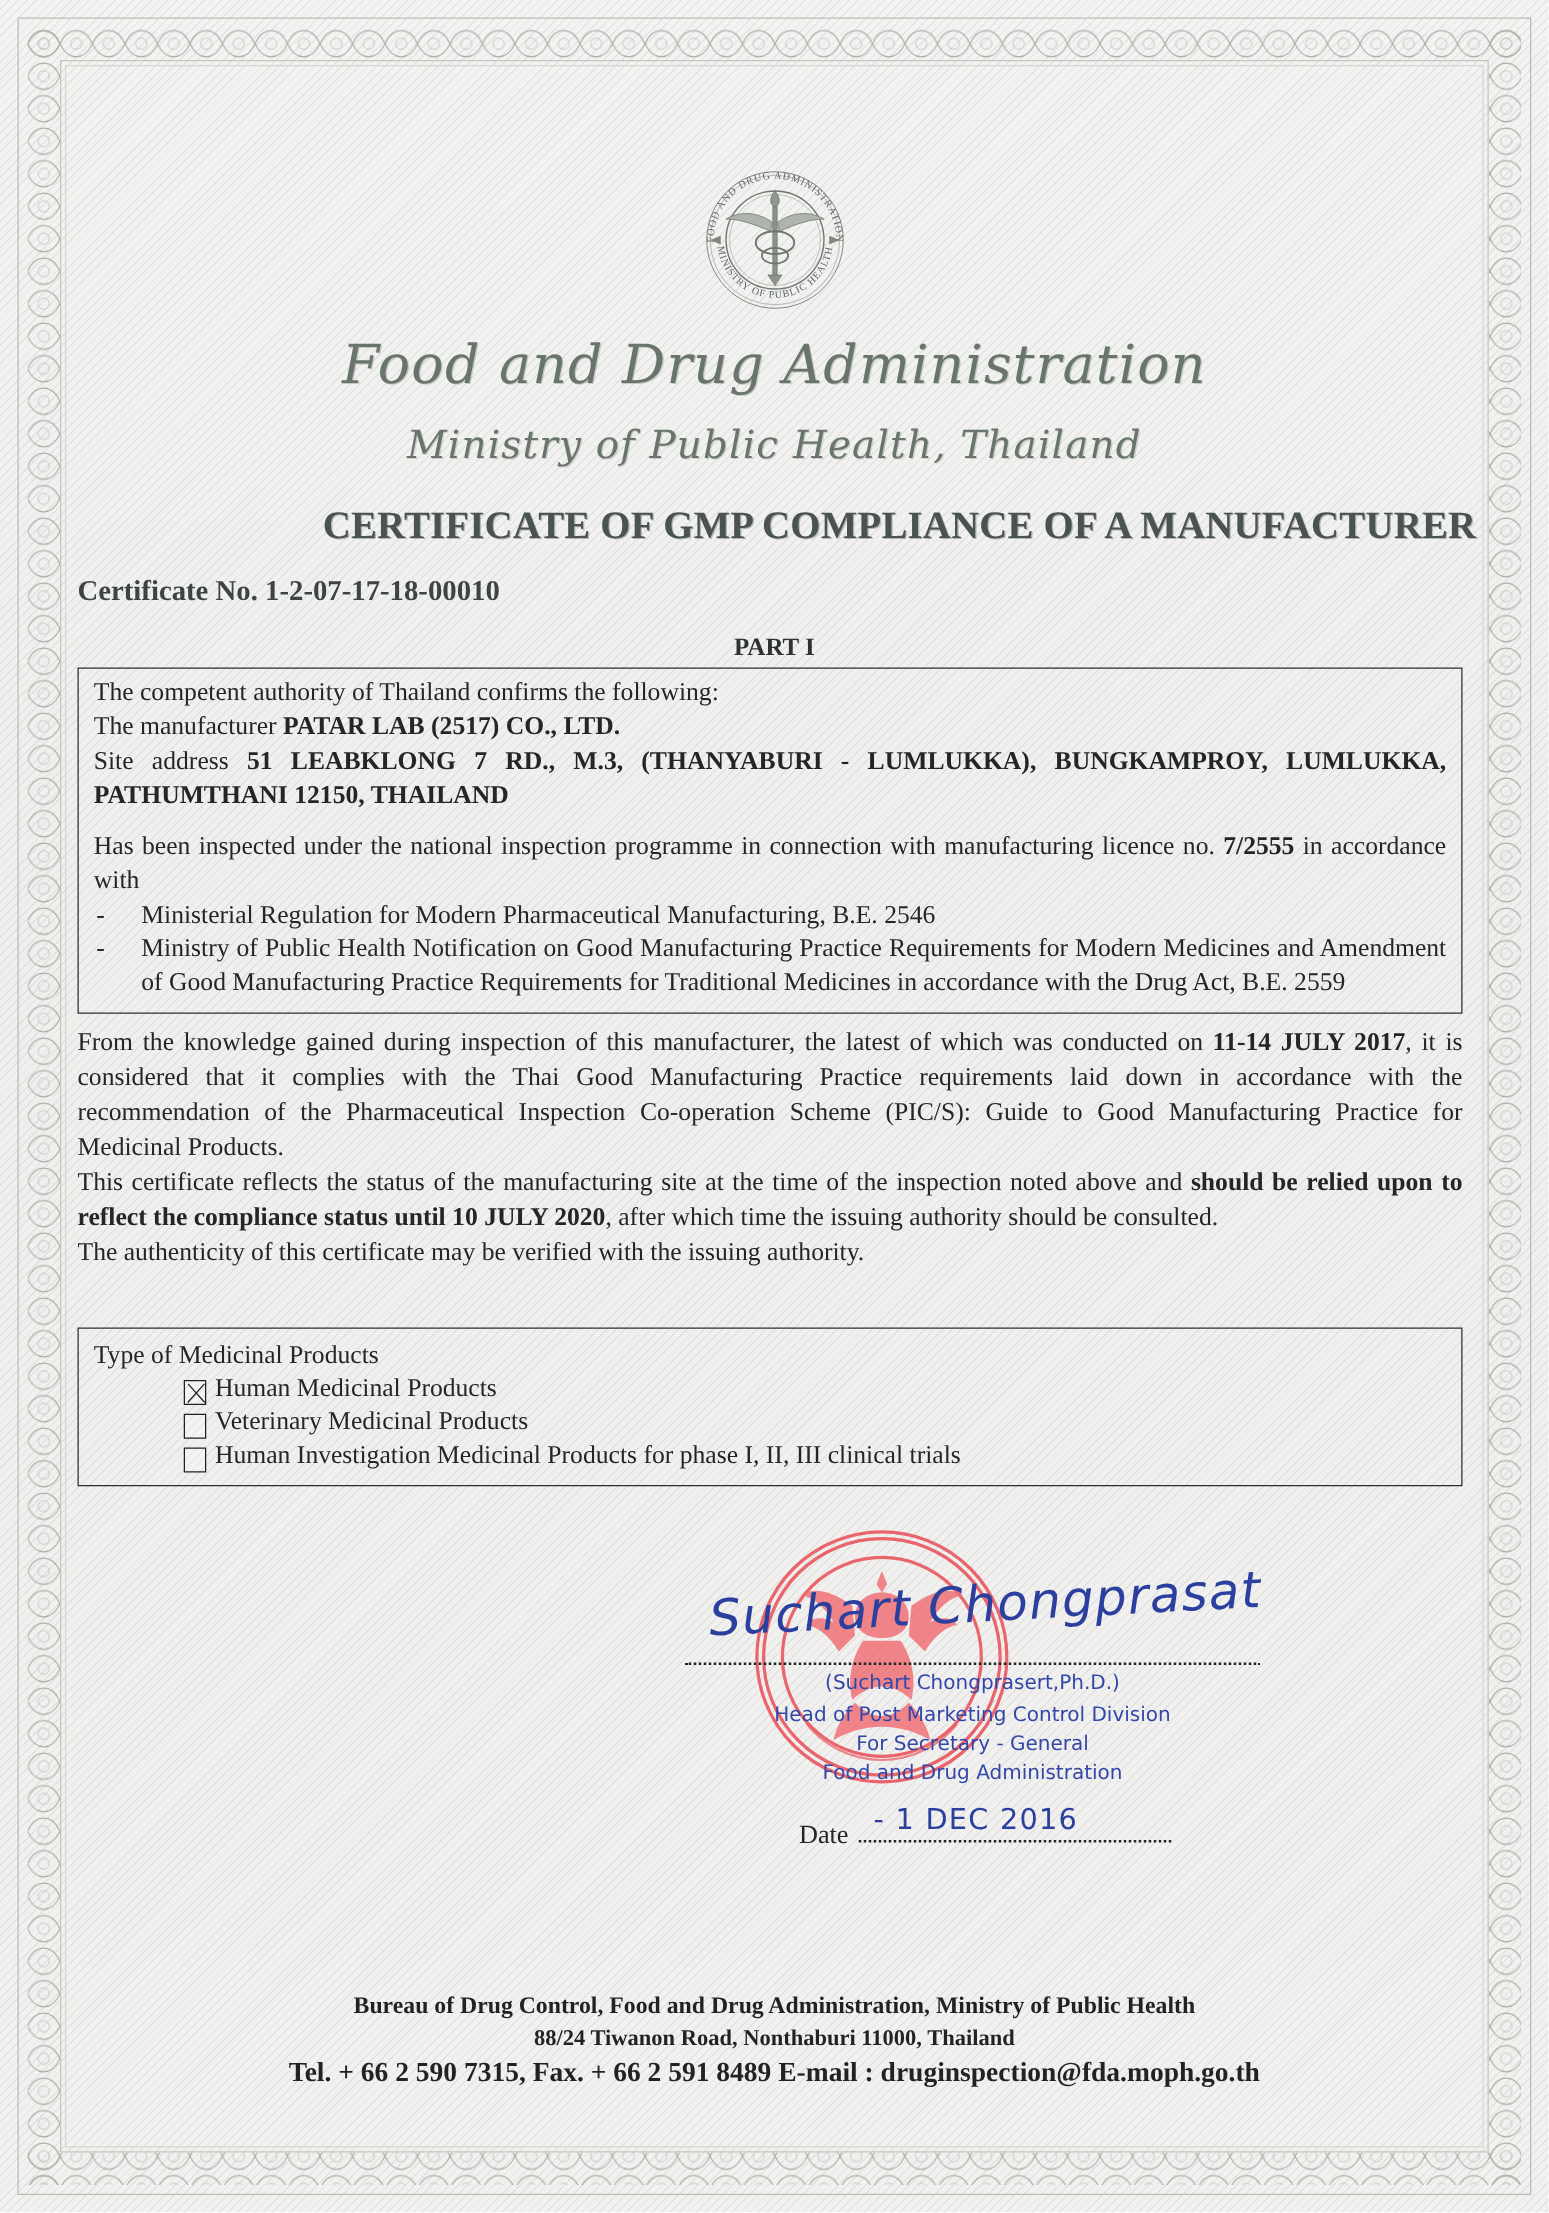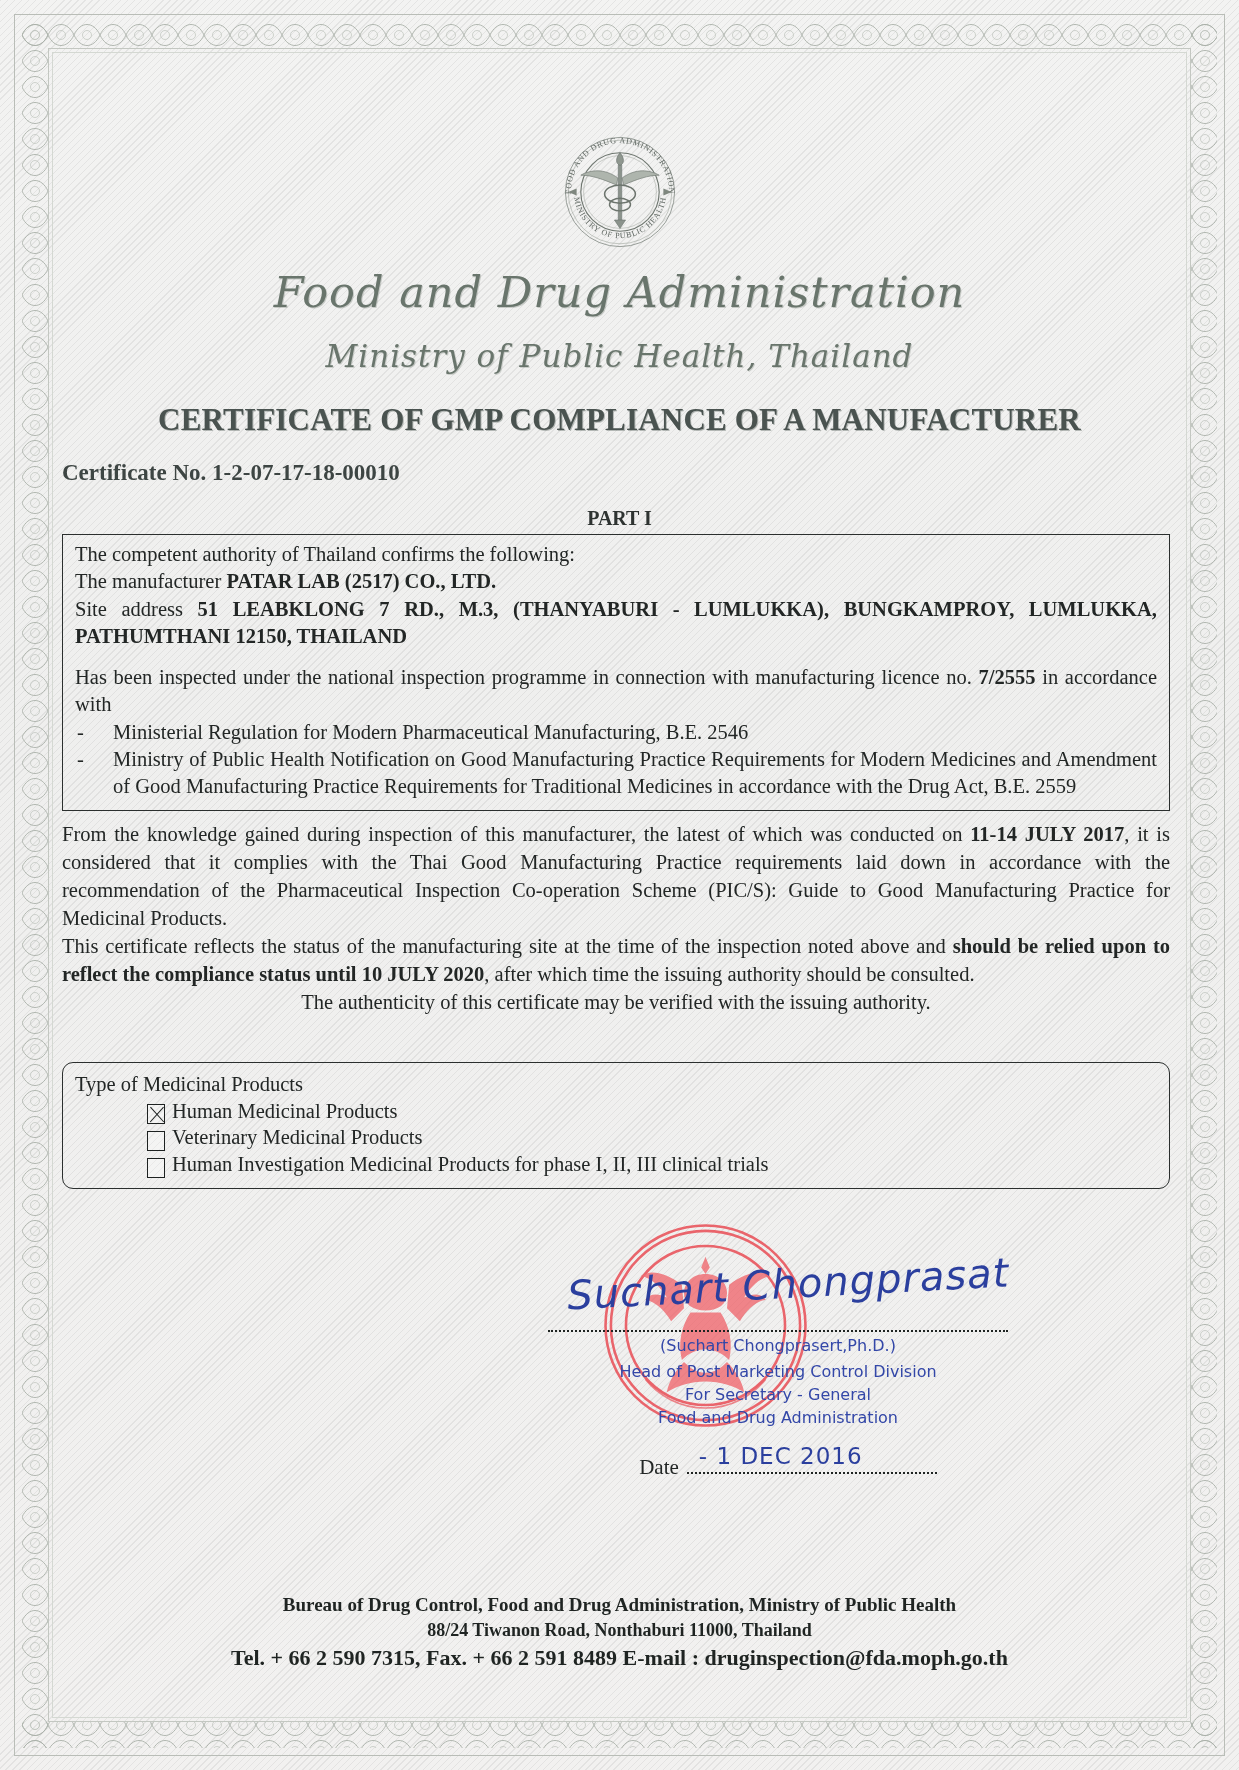--- a/index.html
+++ b/index.html
@@ -84,21 +84,21 @@
   #ministry-title {
     top: 278px;
     font-size: 31px;
     text-shadow: 1px 1px 0 rgba(120,130,120,0.3);
   }
 
   #cert-heading {
     position: absolute;
     left: 0; right: 0;
     top: 342px;
-    text-align: center;
+    text-align: right;
     font-size: 31px;
     font-weight: bold;
     color: #4a5350;
     letter-spacing: 0.2px;
     text-shadow: 1px 1px 0 rgba(90,100,95,0.4);
     font-family: Liberation Serif, serif;
   }
 
   #cert-no {
     position: absolute;
@@ -167,21 +167,20 @@
     text-justify: inter-word;
   }
   #para-knowledge { top: 760px; }
   #para-reflects  { top: 872px; }
 
   
   #type-box {
     top: 1002px;
     padding: 8px 12px 10px 12px;
     line-height: 1.30;
-    border-radius: 11px;
   }
   .chk-row {
     display: flex;
     align-items: flex-end;
     margin-left: 72px;
   }
   .chkbox {
     width: 18px;
     height: 20px;
     border: 1.4px solid #1d2120;
@@ -385,21 +384,21 @@
         </li>
       </ul>
     </div>
 
     <div class="para" id="para-knowledge">
       <span>From the knowledge gained during inspection of this manufacturer, the latest of which was conducted on </span><span class="b">11-14 JULY 2017</span><span>, it is considered that it complies with the Thai Good Manufacturing Practice requirements laid down in accordance with the recommendation of the Pharmaceutical Inspection Co-operation Scheme (PIC/S): Guide to Good Manufacturing Practice for Medicinal Products.</span>
     </div>
 
     <div class="para" id="para-reflects">
       <span>This certificate reflects the status of the manufacturing site at the time of the inspection noted above and </span><span class="b">should be relied upon to reflect the compliance status until </span><span class="b">10 JULY 2020</span><span>, after which time the issuing authority should be consulted.</span>
-      <div style="text-align:center">The authenticity of this certificate may be verified with the issuing authority.</div>
+      <div style="text-align:left">The authenticity of this certificate may be verified with the issuing authority.</div>
     </div>
 
     <div class="framed" id="type-box">
       <div>Type of Medicinal Products</div>
 
       <div class="chk-row">
         <span class="chkbox checked"></span>
         <span>Human Medicinal Products</span>
       </div>
       <div class="chk-row">

